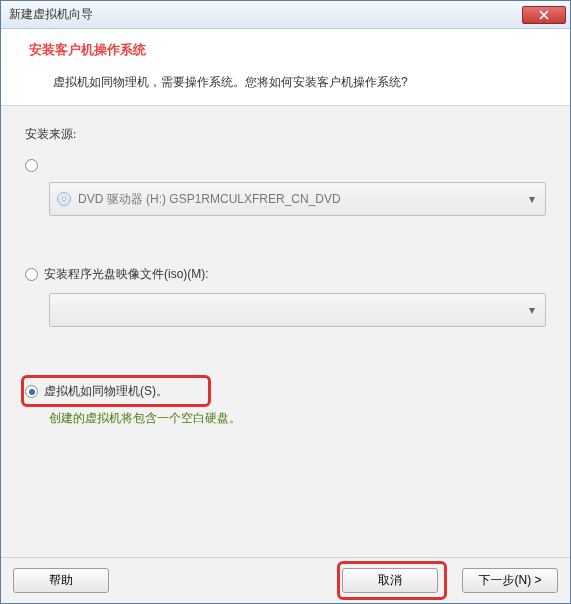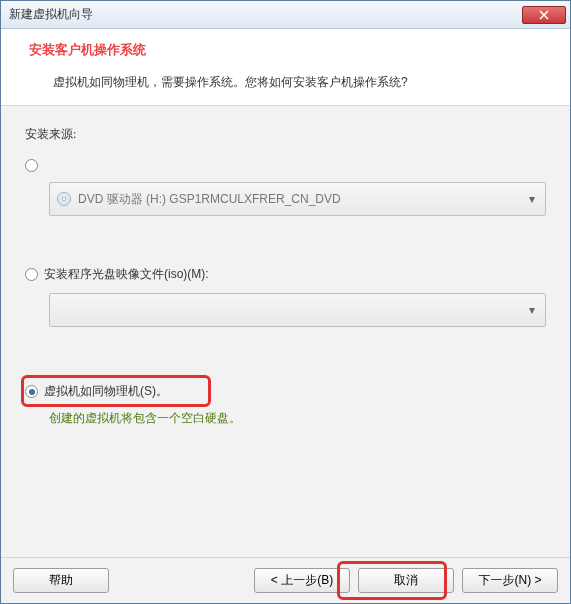--- a/index.html
+++ b/index.html
@@ -118,21 +118,21 @@
     pointer-events: none;
   }
   .hb-later { left: -4px; top: -2px; width: 190px; height: 32px; }
   .hint-text { color: #4d7c0f; margin-left: 24px; margin-top: 8px; }
   .footer {
     border-top: 1px solid #d4d4d4;
     background: #f2f2f2;
     padding: 10px 12px;
     display: flex;
     align-items: center;
-    gap: 8px;
+    gap: 24px;
     position: relative;
   }
   .footer .spacer { flex: 1; }
   .hb-next {
     position: absolute;
     border: 3px solid #e03131;
     border-radius: 6px;
     pointer-events: none;
     left: 336px; top: 3px; width: 110px; height: 39px;
   }
@@ -201,23 +201,20 @@
     </div>
 
   </div>
 
   <div class="footer">
     <div class="btn">
       <span>帮助</span>
     </div>
     <div class="spacer"></div>
     <div class="btn">
-      <span>&lt; 上一步(B)</span>
-    </div>
-    <div class="btn">
       <span>取消</span>
     </div>
     <div class="btn">
       <span>下一步(N) &gt;</span>
     </div>
     <div class="hb-next"></div>
   </div>
 
 </div>
 

